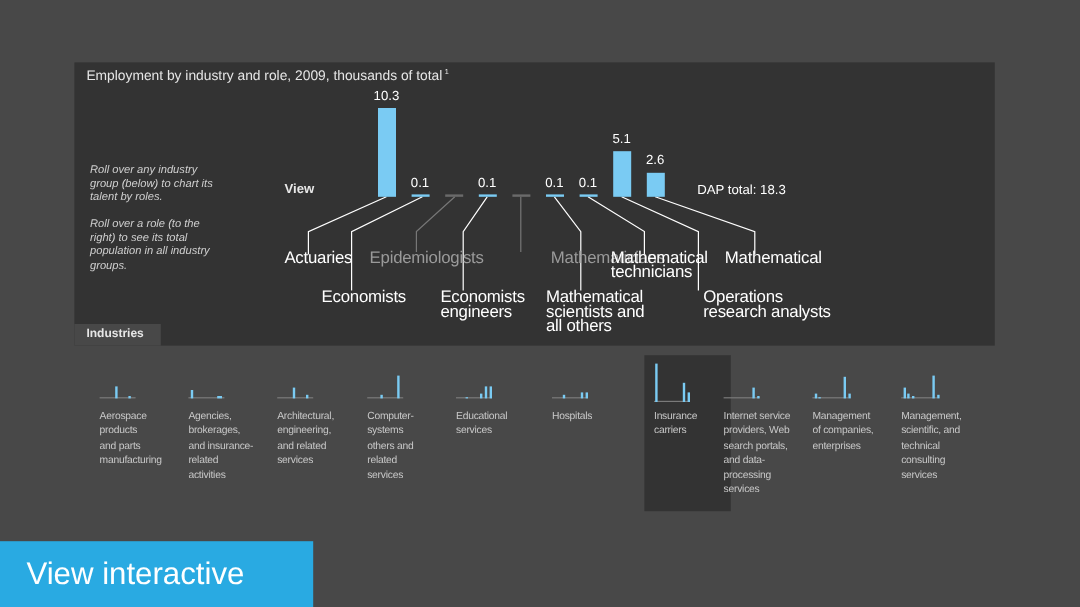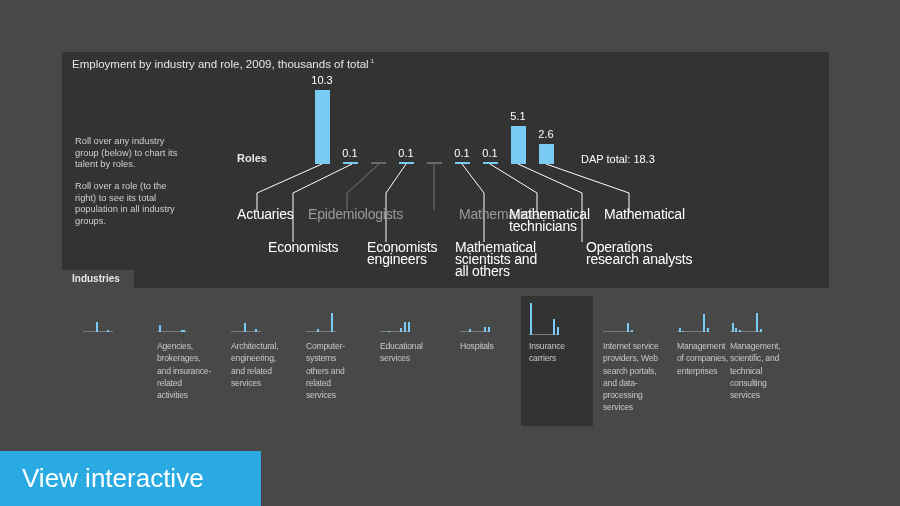--- a/index.html
+++ b/index.html
@@ -1,50 +1,50 @@
 <!DOCTYPE html>
 <html><head>
 <meta charset="utf-8">
 <style>
   html,body{margin:0;padding:0;}
   body{width:900px;height:506px;background:#484848;position:relative;overflow:hidden;font-family:"Liberation Sans",sans-serif;color:#fff;}
   .panel{position:absolute;left:62px;top:52px;width:767px;height:236px;background:#333333;}
   .title{position:absolute;left:72px;top:58px;font-size:11.5px;color:#e6e6e6;white-space:nowrap;}
   .title sup{font-size:6px;vertical-align:5px;margin-left:2px;}
-  .instr{position:absolute;left:75px;font-size:9.3px;color:#cfcfcf;line-height:11.6px;width:110px;}
+  .instr{position:absolute;left:75px;font-size:9.3px;font-style:italic;color:#cfcfcf;line-height:11.6px;width:110px;}
   .roles{position:absolute;left:237px;top:152px;font-size:11px;font-weight:bold;color:#e8e8e8;}
   .bar{position:absolute;background:#7acbf3;}
   .bar-gray{position:absolute;background:#6a6a6a;height:2px;}
   .val{position:absolute;font-size:11px;color:#fff;text-align:center;width:40px;}
   .dap{position:absolute;left:581px;top:153px;font-size:11px;color:#fff;white-space:nowrap;}
   .rlabel{position:absolute;font-size:14px;color:#fff;line-height:11.8px;white-space:nowrap;letter-spacing:-0.2px;}
   .rlabel.dim{color:#9a9a9a;}
   svg.lines{position:absolute;left:0;top:0;}
   .tab{position:absolute;left:62px;top:270px;width:72px;height:18px;background:#484848;}
   .tab span{position:absolute;left:10px;top:3px;font-size:10px;font-weight:bold;color:#e6e6e6;}
   .ind{position:absolute;top:296px;width:72px;height:130px;}
-  .ind.sel{background:#333333;}
+  .ind.sel{background:#333333;margin-left:16px;}
   .ind .mini{position:absolute;left:8px;top:0;width:62px;height:36px;}
   .ind .lbl{position:absolute;left:8px;top:44px;width:68px;font-size:8.6px;color:#c8c8c8;line-height:12.3px;letter-spacing:-0.2px;}
   .mini .base{position:absolute;bottom:0;left:0;height:1px;background:#7a7a7a;}
   .mini .mb{position:absolute;bottom:0;width:2px;background:#7acbf3;}
   .cta{position:absolute;left:0;top:451px;width:261px;height:55px;background:#29aae2;}
   .cta span{position:absolute;left:22px;top:12px;font-size:26px;color:#fff;white-space:nowrap;}
 </style>
 </head>
 <body>
 
 <div class="panel"></div>
 
 <div class="title"><span>Employment by industry and role, 2009, thousands of total</span><sup>1</sup></div>
 
 <div class="instr" style="top:136px">Roll over any industry group (below) to chart its talent by roles.</div>
 <div class="instr" style="top:181px">Roll over a role (to the right) to see its total population in all industry groups.</div>
 
-<div class="roles">Roles</div>
+<div class="roles">View</div>
 
 <svg class="lines" width="900" height="506">
   <g stroke="#ffffff" stroke-width="1" fill="none">
     <polyline points="322,164 257,193 257,212"></polyline>
     <polyline points="352,164 293,193 293,242"></polyline>
     <polyline points="406,164 386,193 386,242"></polyline>
     <polyline points="462,164 484,193 484,242"></polyline>
     <polyline points="490,164 537,193 537,212"></polyline>
     <polyline points="518,164 582,193 582,242"></polyline>
     <polyline points="546,164 629,193 629,212"></polyline>
@@ -95,20 +95,21 @@
 <div class="tab">
     <span>Industries</span>
   </div>
 
 <div class="ind" style="left:75px;">
   <div class="mini">
     <div class="base" style="width:30px"></div>
     <div class="mb" style="left:13px;height:10px"></div>
     <div class="mb" style="left:24px;height:2px"></div>
   </div>
+  <div class="lbl"><span>Aerospace</span><br><span>products</span><br><span>and parts</span><br><span>manufacturing</span></div>
 </div>
 
 <div class="ind" style="left:149px;">
   <div class="mini">
     <div class="base" style="width:30px"></div>
     <div class="mb" style="left:2px;height:7px"></div>
     <div class="mb" style="left:24px;height:2px;width:4px"></div>
   </div>
   <div class="lbl"><span>Agencies,</span><br><span>brokerages,</span><br><span>and insurance-</span><br><span>related</span><br><span>activities</span></div>
 </div>
@@ -175,21 +176,21 @@
   <div class="mini">
     <div class="base" style="width:30px"></div>
     <div class="mb" style="left:2px;height:4px"></div>
     <div class="mb" style="left:5px;height:1px"></div>
     <div class="mb" style="left:26px;height:18px"></div>
     <div class="mb" style="left:30px;height:4px"></div>
   </div>
   <div class="lbl"><span>Management</span><br><span>of companies,</span><br><span>enterprises</span></div>
 </div>
 
-<div class="ind" style="left:722px;text-decoration:underline;">
+<div class="ind" style="left:743px;text-decoration:underline;">
   <div class="mini">
     <div class="base" style="width:30px"></div>
     <div class="mb" style="left:2px;height:9px"></div>
     <div class="mb" style="left:5px;height:4px"></div>
     <div class="mb" style="left:9px;height:2px"></div>
     <div class="mb" style="left:26px;height:19px"></div>
     <div class="mb" style="left:30px;height:3px"></div>
   </div>
   <div class="lbl"><span>Management,</span><br><span>scientific, and</span><br><span>technical</span><br><span>consulting</span><br><span>services</span></div>
 </div>

